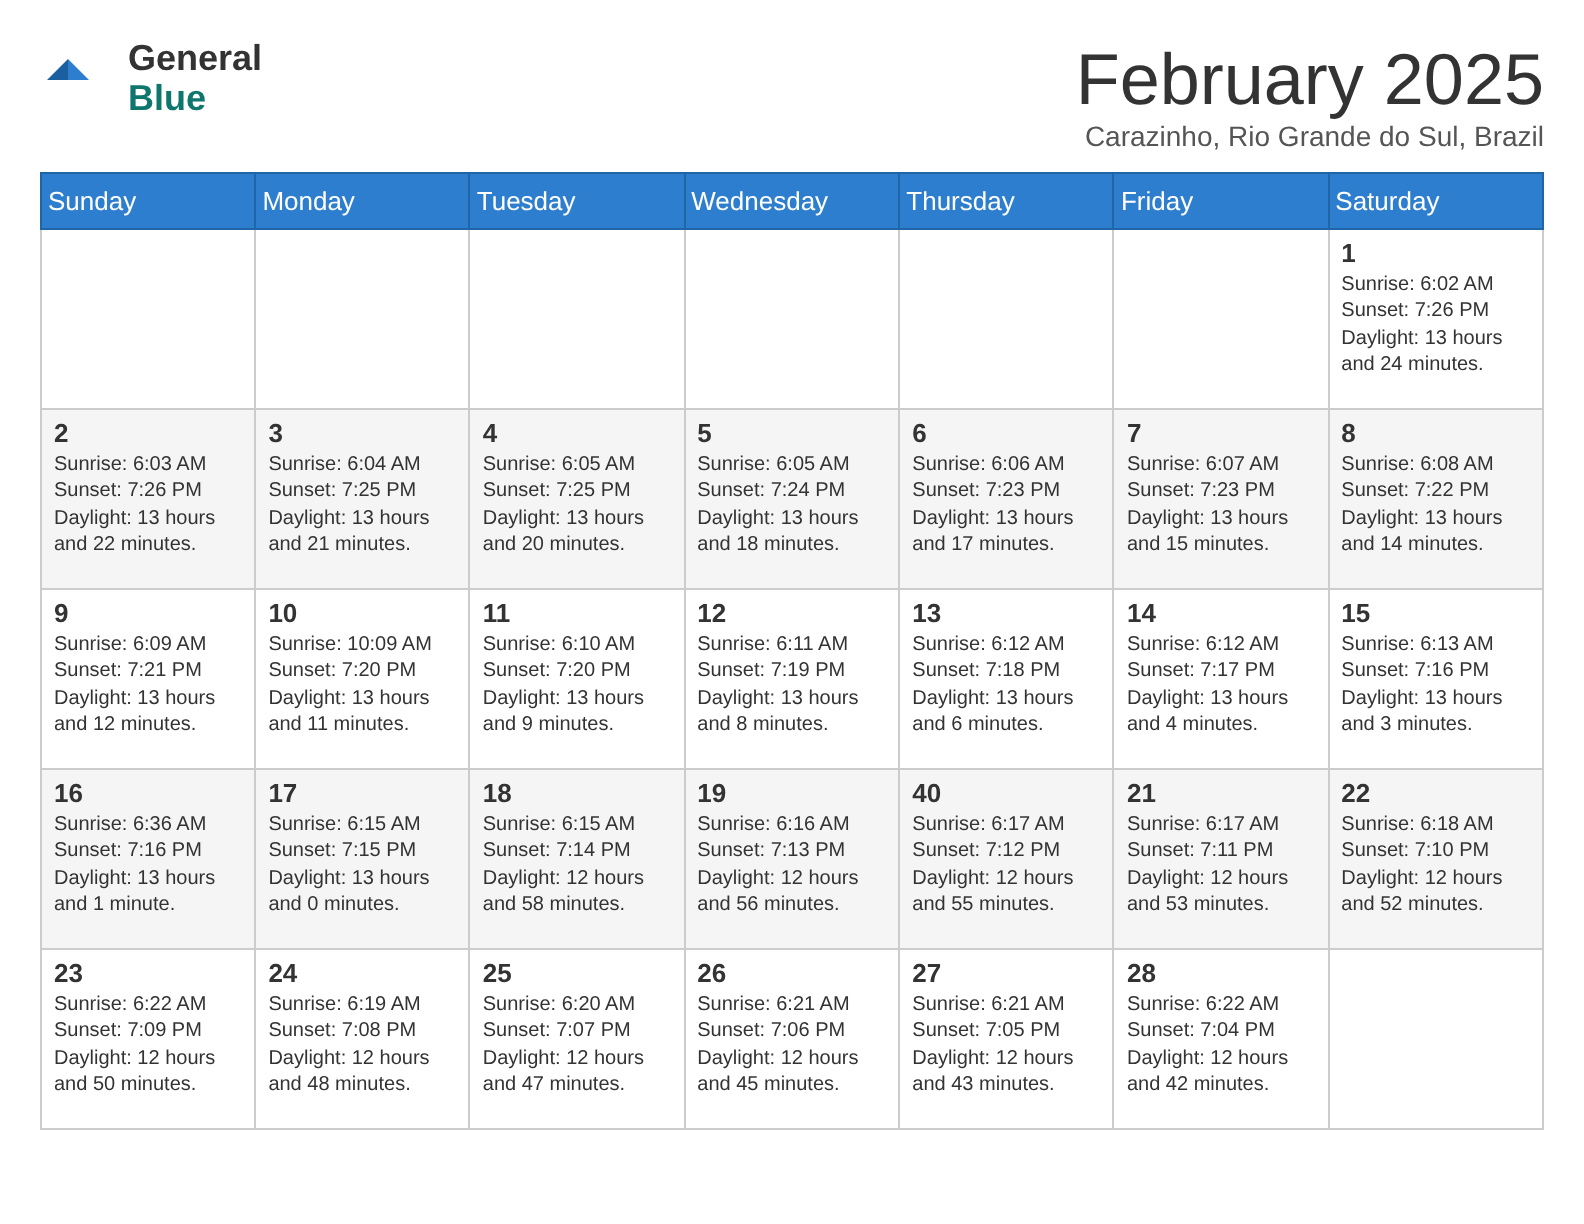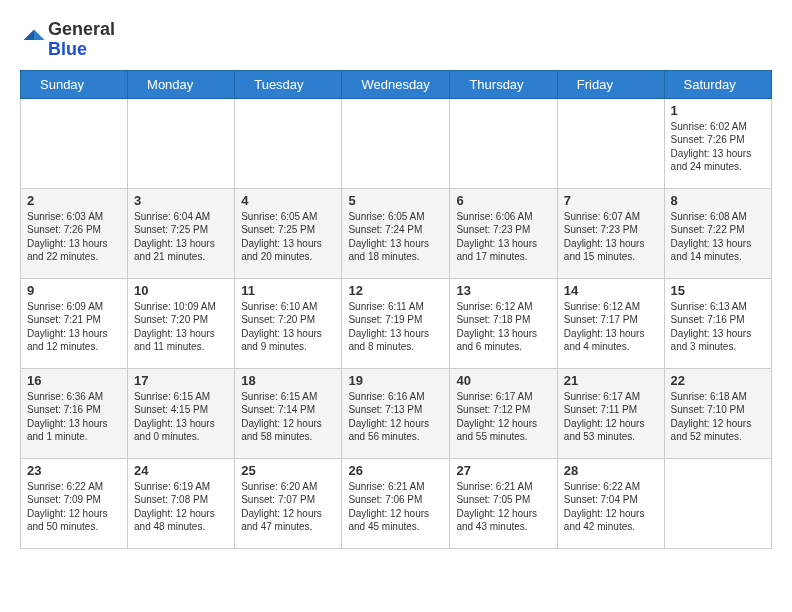--- a/index.html
+++ b/index.html
@@ -12,29 +12,29 @@
     }
     .header {
       display: flex;
       justify-content: space-between;
       align-items: flex-start;
       margin-bottom: 10px;
     }
     .logo {
       display: flex;
       align-items: center;
-      gap: 0;
+      gap: 16px;
     }
     .logo-text {
       font-size: 18px;
       font-weight: bold;
       line-height: 1.1;
     }
     .logo-general { color: #333; }
-    .logo-blue { color: #1d4ed8; }
+    .logo-blue { color: #0f766e; }
     .logo-icon {
       width: 28px;
       height: 28px;
     }
     .title-block {
       text-align: right;
     }
     .month-title {
       font-size: 36px;
       font-weight: normal;
@@ -47,21 +47,21 @@
     }
     .calendar {
       width: 100%;
       border-collapse: collapse;
       border: 1px solid #ccc;
     }
     .calendar th {
       background-color: #2e7ecf;
       color: white;
       text-align: left;
-      padding: 6px 19px;
+      padding: 6px 3px;
       font-size: 13px;
       font-weight: normal;
       border: 1px solid #2065a8;
     }
     .calendar td {
       vertical-align: top;
       border: 1px solid #ccc;
       padding: 4px 6px;
       width: 108px;
       min-height: 90px;
@@ -93,20 +93,22 @@
     <svg class="logo-icon" viewBox="0 0 40 40">
       <polygon points="20,5 35,20 20,20" fill="#2e7ecf"></polygon>
       <polygon points="20,5 5,20 20,20" fill="#1a5fa0"></polygon>
     </svg>
     <div class="logo-text">
       <span class="logo-general">General</span><br>
       <span class="logo-blue">Blue</span>
     </div>
   </div>
   <div class="title-block">
+    <div class="month-title">February 2025</div>
+    <div class="subtitle">Carazinho, Rio Grande do Sul, Brazil</div>
   </div>
 </div>
 
 <table class="calendar">
   <thead>
     <tr>
     <th>Sunday</th>
         <th>Monday</th>
         <th>Tuesday</th>
         <th>Wednesday</th>
@@ -237,21 +239,21 @@
         <td class="alt-row">
           <span class="day-num">16</span>
           <div class="day-info">Sunrise: 6:36 AM
 Sunset: 7:16 PM
 Daylight: 13 hours
 and 1 minute.</div>
         </td>
         <td class="alt-row">
           <span class="day-num">17</span>
           <div class="day-info">Sunrise: 6:15 AM
-Sunset: 4:15 PM
+Sunset: 7:15 PM
 Daylight: 13 hours
 and 0 minutes.</div>
         </td>
         <td class="alt-row">
           <span class="day-num">18</span>
           <div class="day-info">Sunrise: 6:15 AM
 Sunset: 7:14 PM
 Daylight: 12 hours
 and 58 minutes.</div>
         </td>

